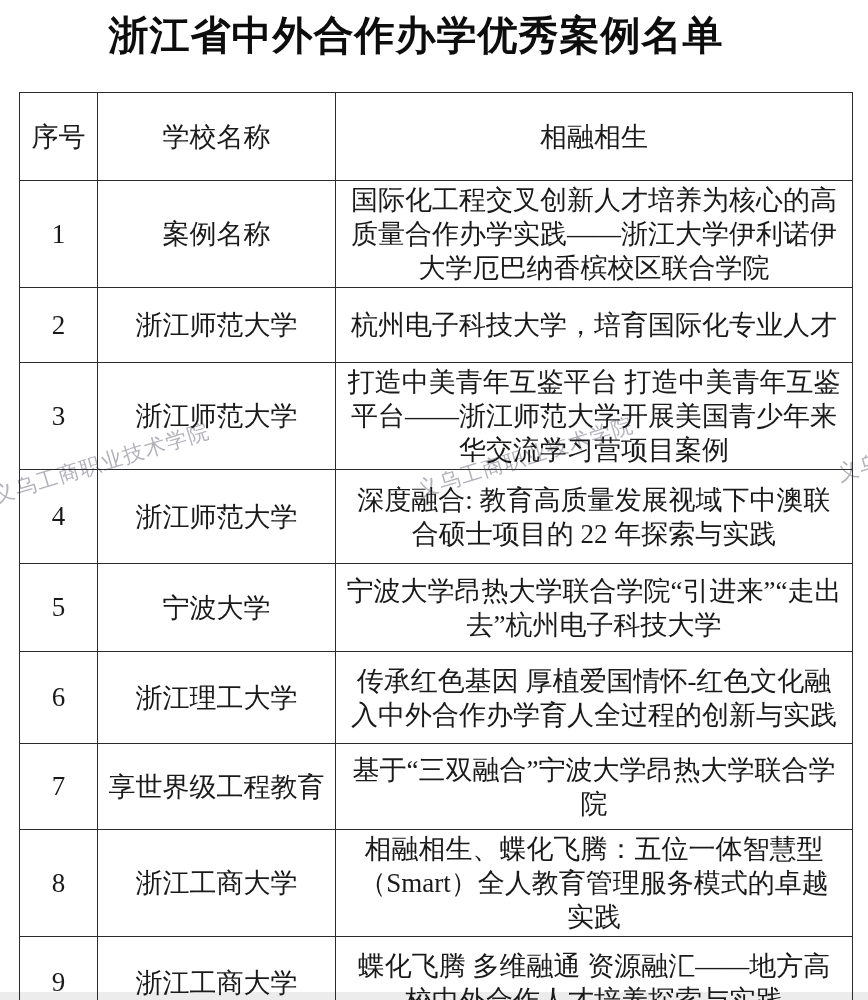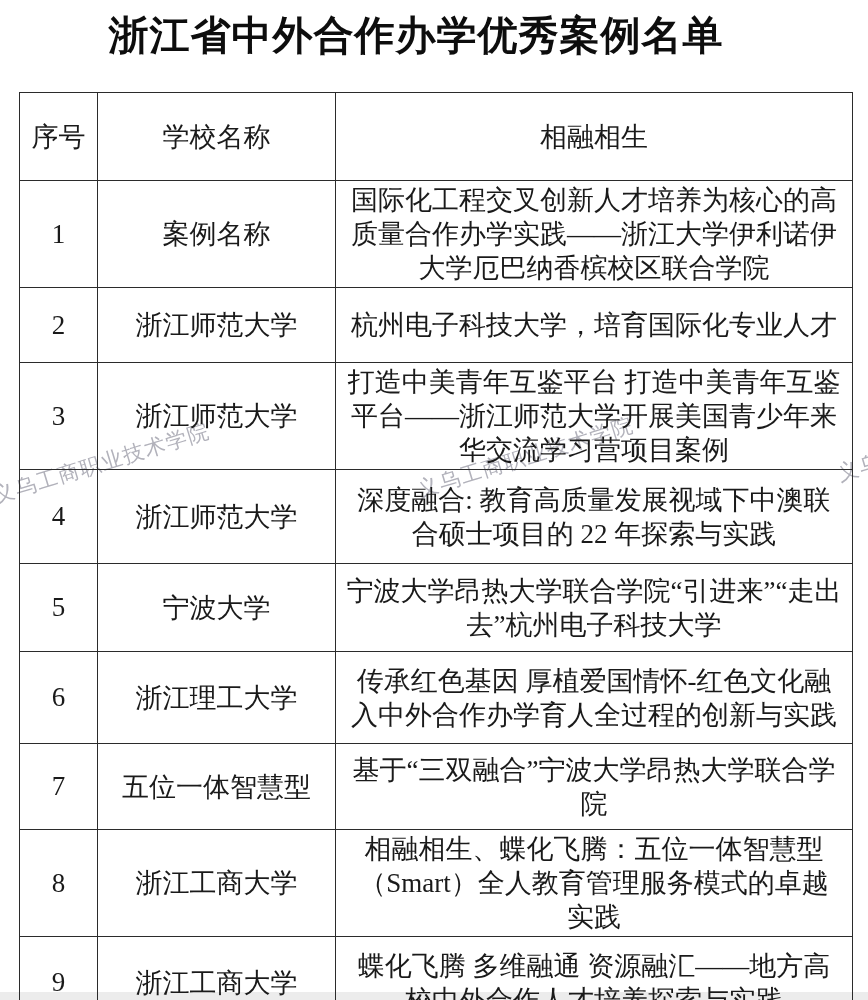--- a/index.html
+++ b/index.html
@@ -129,21 +129,21 @@
       <td>宁波大学</td>
       <td class="case-cell">宁波大学昂热大学联合学院“引进来”“走出去”杭州电子科技大学</td>
     </tr>
     <tr style="height:92px">
       <td class="index-cell">6</td>
       <td>浙江理工大学</td>
       <td class="case-cell">传承红色基因 厚植爱国情怀-红色文化融入中外合作办学育人全过程的创新与实践</td>
     </tr>
     <tr style="height:86px">
       <td class="index-cell">7</td>
-      <td>五位一体智慧型</td>
+      <td>享世界级工程教育</td>
       <td class="case-cell">基于“三双融合”宁波大学昂热大学联合学院</td>
     </tr>
     <tr style="height:91px">
       <td class="index-cell">8</td>
       <td>浙江工商大学</td>
       <td class="case-cell">相融相生、蝶化飞腾：五位一体智慧型（Smart）全人教育管理服务模式的卓越实践</td>
     </tr>
     <tr style="height:92px">
       <td class="index-cell">9</td>
       <td>浙江工商大学</td>

